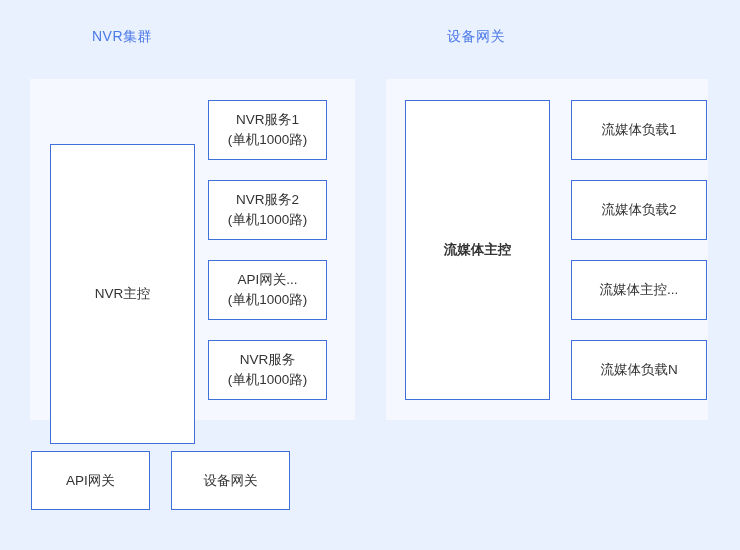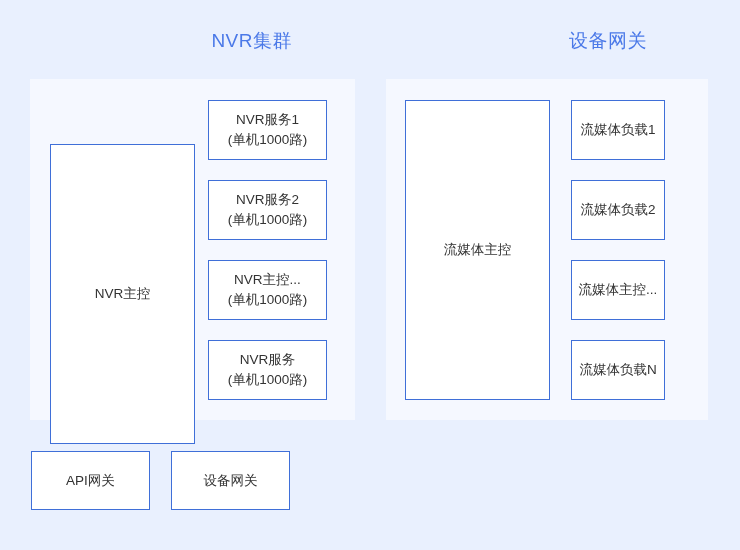--- a/index.html
+++ b/index.html
@@ -16,24 +16,24 @@
   }
   .canvas {
     position: relative;
     width: 740px;
     height: 550px;
   }
 
   
   .cluster-title {
     position: absolute;
-    font-size: 19px;
+    font-size: 14px;
     color: #4b79e8;
     letter-spacing: 0.5px;
-    text-align: right;
+    text-align: left;
     white-space: nowrap;
   }
   #nvr-title   { left: 92px;  top: 28px; width: 200px; }
   #media-title { left: 447px; top: 28px; width: 200px; }
 
   
   .cluster-panel {
     position: absolute;
     background: #f5f8ff;
   }
@@ -52,26 +52,26 @@
     justify-content: center;
     color: #333333;
     font-size: 13.5px;
     line-height: 20px;
     text-align: center;
   }
   .node-box .line2 { display: block; text-align: center; }
 
   
   #nvr-master   { left: 50px;  top: 100px; width: 145px; height: 300px; margin-top: 44px; }
-  #media-master { left: 405px; top: 100px; width: 145px; height: 300px; }
+  #media-master { left: 405px; top: 100px; width: 145px; height: 300px; font-weight: bold; }
 
   
   .worker-left  { left: 208px; width: 119px; height: 60px; }
   
-  .worker-right { left: 571px; width: 94px; height: 60px; }
+  .worker-right { left: 571px; width: 136px; height: 60px; }
 
   .row-0 { top: 100px; }
   .row-1 { top: 180px; }
   .row-2 { top: 260px; }
   .row-3 { top: 340px; }
 
   
   .gateway-box {
     position: absolute;
     top: 451px;
@@ -107,21 +107,21 @@
     <span>NVR服务1</span>
     <span class="line2">(单机1000路)</span>
   </div>
 
   <div class="node-box worker-left row-1">
     <span>NVR服务2</span>
     <span class="line2">(单机1000路)</span>
   </div>
 
   <div class="node-box worker-left row-2">
-    <span>NVR主控...</span>
+    <span>API网关...</span>
     <span class="line2">(单机1000路)</span>
   </div>
 
   <div class="node-box worker-left row-3">
     <span>NVR服务</span>
     <span class="line2">(单机1000路)</span>
   </div>
 
   <div class="cluster-title" id="media-title">设备网关</div>
 

